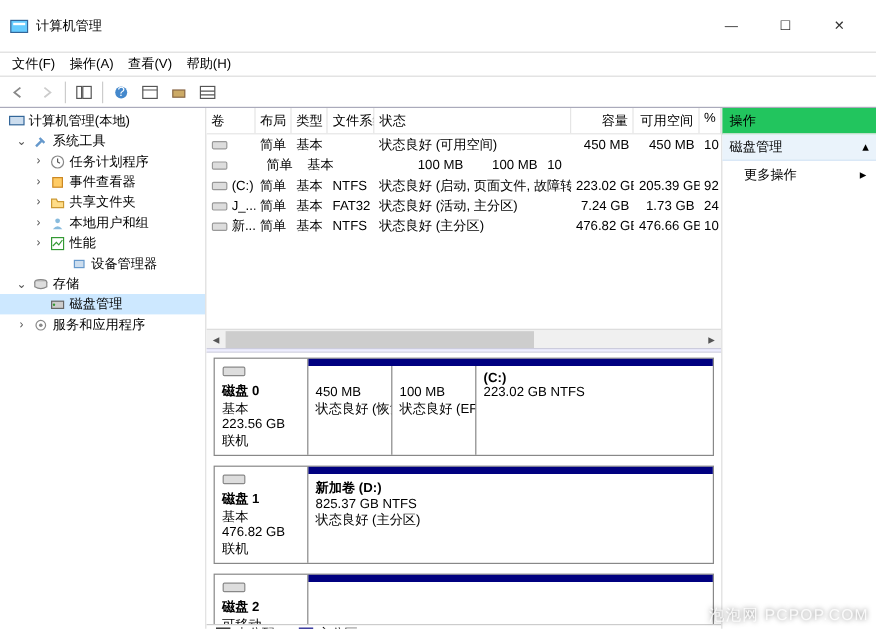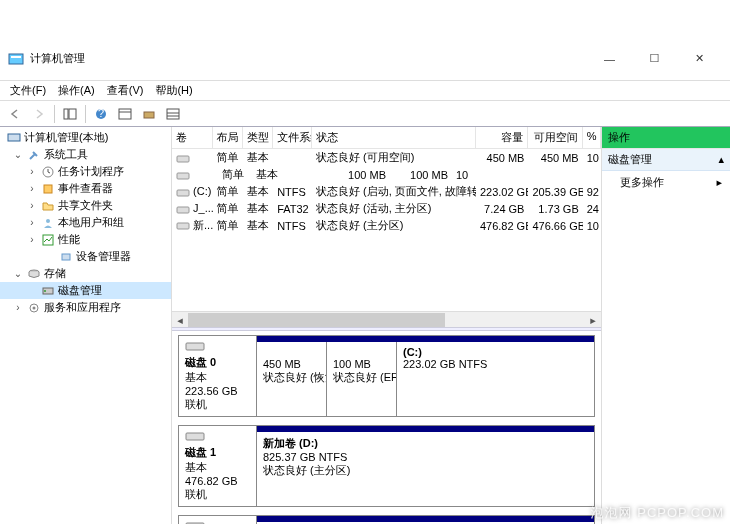--- a/index.html
+++ b/index.html
@@ -1,19 +1,19 @@
 <!DOCTYPE html>
 <html><head>
 <meta charset="utf-8">
 <style>
 * { box-sizing: border-box; margin: 0; padding: 0; font-family: "Microsoft YaHei", "SimSun", sans-serif; font-size: 11px; }
 body { background: #fff; width: 730px; height: 524px; overflow: hidden; position: relative; }
 
 
-.titlebar { height: 44px; display: flex; align-items: center; padding: 0 8px; border-bottom: 1px solid #ddd; margin-top: 37px; }
+.titlebar { height: 44px; display: flex; align-items: center; padding: 0 8px; border-bottom: 1px solid #ddd; }
 .titlebar .icon { width: 16px; height: 16px; margin-right: 6px; }
 .titlebar .title { flex: 1; color: #000; }
 .win-controls { display: flex; }
 .win-controls div { width: 45px; height: 29px; display: flex; align-items: center; justify-content: center; color: #333; }
 
 
 .menubar { height: 20px; display: flex; align-items: center; padding: 0 4px; border-bottom: 1px solid #ddd; }
 .menubar span { padding: 2px 6px; }
 
 

